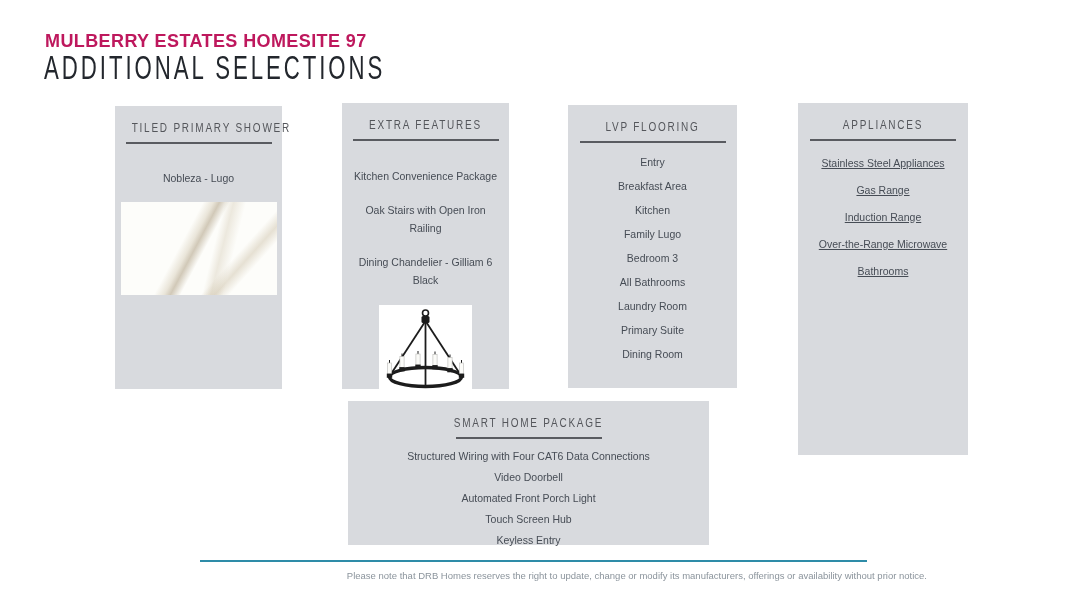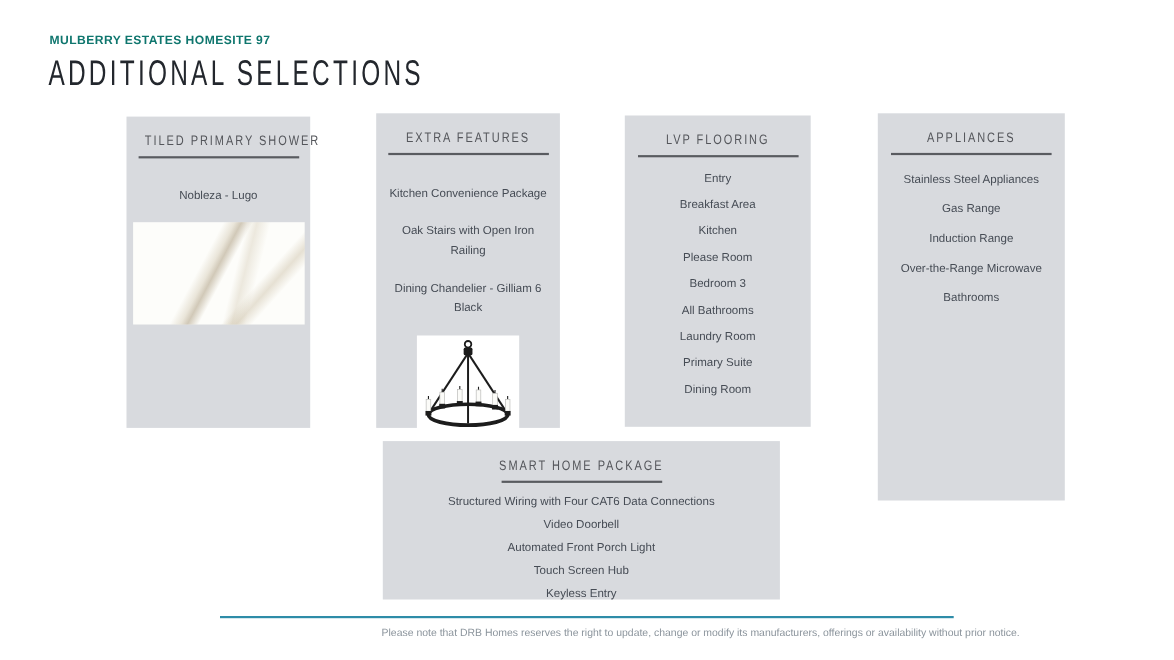--- a/index.html
+++ b/index.html
@@ -5,22 +5,22 @@
   html,body{margin:0;padding:0;}
   body{
     width:1067px;height:600px;position:relative;background:#ffffff;
     font-family:"Liberation Sans", sans-serif;overflow:hidden;
   }
   .slide{position:absolute;inset:0;}
 
   
   .subtitle{
     position:absolute;left:45px;top:31px;
-    font-size:11px;font-weight:700;letter-spacing:.4px;
-    color:#0f766e;white-space:nowrap;
+    font-size:18px;font-weight:700;letter-spacing:.4px;
+    color:#be185d;white-space:nowrap;
   }
   .title{
     position:absolute;left:44px;top:51px;
     font-size:30px;font-weight:400;letter-spacing:4px;
     color:#23272d;white-space:nowrap;
     transform:scale(.74,1.08);transform-origin:0 50%;
   }
 
   
   .card{position:absolute;background:#d8dade;}
@@ -48,21 +48,21 @@
   #card-shower .card-items{margin-top:26px;text-align:center;}
   #card-shower .card-item{line-height:16px;}
 
   #card-extra .card-items{margin-top:26px;}
   #card-extra .card-item{line-height:18px;margin-bottom:16px;}
 
   #card-lvp .card-items{margin-top:7px;}
   #card-lvp .card-item{line-height:24px;}
 
   #card-appliances .card-items{margin-top:9px;}
-  #card-appliances .card-item{line-height:27px;}
+  #card-appliances .card-item{line-height:27px;text-decoration:underline;}
 
   #card-smart .card-items{margin-top:7px;}
   #card-smart .card-item{line-height:21px;}
 
   
   .marble{
     width:156px;height:93px;margin:16px auto 0;
     background:
       linear-gradient(118deg, rgba(0,0,0,0) 40%, rgba(176,158,120,.25) 45%, rgba(148,128,92,.42) 48%, rgba(0,0,0,0) 53%),
       linear-gradient(104deg, rgba(0,0,0,0) 58%, rgba(176,158,120,.22) 63%, rgba(0,0,0,0) 70%),
@@ -154,21 +154,21 @@
     </div>
   </div>
 
   <div class="card" id="card-lvp">
     <div class="card-heading">LVP FLOORING</div>
     <div class="card-rule"></div>
     <div class="card-items">
         <div class="card-item">Entry</div>
         <div class="card-item">Breakfast Area</div>
         <div class="card-item">Kitchen</div>
-        <div class="card-item">Please Room</div>
+        <div class="card-item">Family Lugo</div>
         <div class="card-item">Bedroom 3</div>
         <div class="card-item">All Bathrooms</div>
         <div class="card-item">Laundry Room</div>
         <div class="card-item">Primary Suite</div>
         <div class="card-item">Dining Room</div>
       </div>
   </div>
 
   <div class="card" id="card-appliances">
     <div class="card-heading">APPLIANCES</div>

